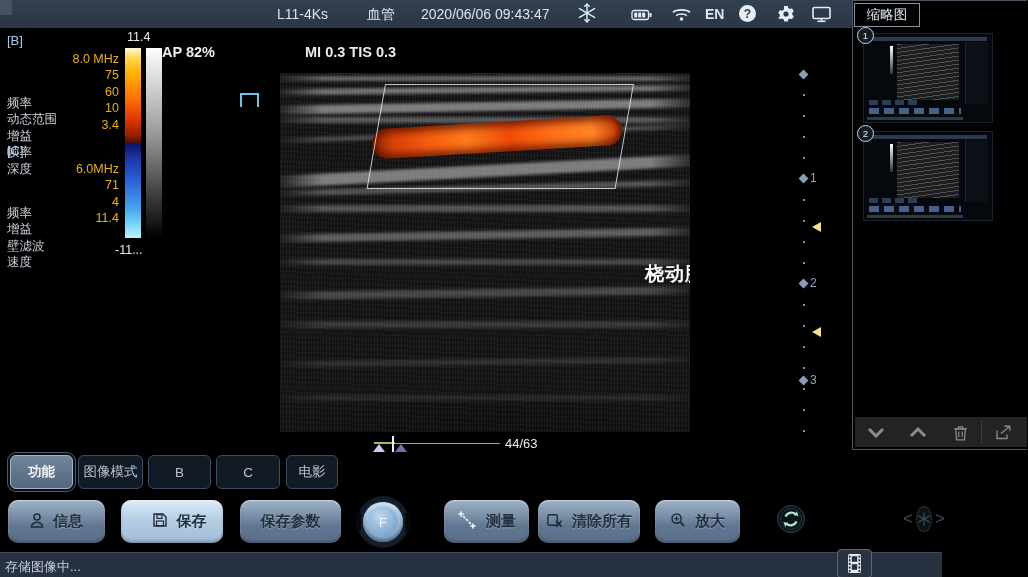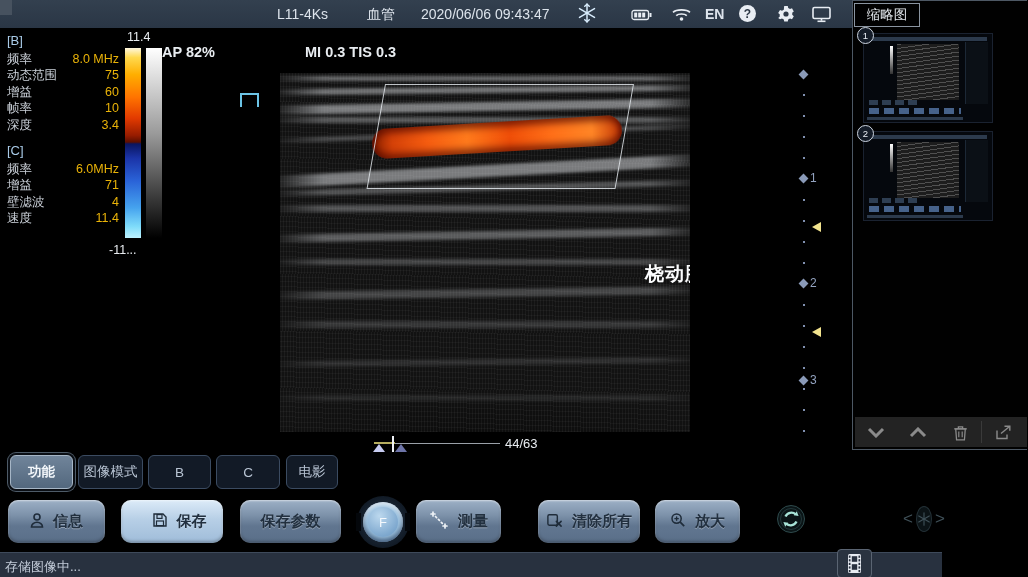--- a/index.html
+++ b/index.html
@@ -12,21 +12,21 @@
   .corner-chip{position:absolute;left:0;top:0;width:12px;height:15px;background:#47525f;}
   .tb-text{position:absolute;top:6px;font-size:14px;color:#dde4ec;white-space:nowrap;}
   .tb-icon{position:absolute;top:5px;display:flex;align-items:center;justify-content:center;}
   .help-circle{width:17px;height:17px;border-radius:50%;background:#e8edf3;color:#2c3846;
                font-size:12px;font-weight:bold;display:flex;align-items:center;justify-content:center;}
 
   
   .param-block{position:absolute;left:7px;width:112px;font-size:12.5px;}
   .p-title{color:#a9cbe8;font-size:13px;margin-bottom:3px;}
   .p-row{display:flex;justify-content:space-between;height:16.4px;line-height:16.4px;}
-  .p-label{color:#ccd2da;}
+  .p-label{color:#ccd2da;margin-top:44px;}
   .p-value{color:#eab308;margin-left:8px;}
 
   
   .cb-label{position:absolute;font-size:12.5px;color:#e8ecf0;}
   .cbar{position:absolute;top:48px;width:16px;height:190px;}
   .cbar.color{left:125px;background:linear-gradient(180deg,
       #fff8e0 0%,#ffd94e 5%,#ffae00 14%,#ff7300 26%,#e23a00 37%,#971c00 46%,#5d0f00 49.5%,
       #0a1560 50.5%,#1b34a8 58%,#2a63d8 70%,#45a2ee 84%,#7fdcfa 94%,#bdf2ff 100%);}
   .cbar.gray{left:146px;background:linear-gradient(180deg,#ffffff 0%,#9a9a9a 45%,#3c3c3c 78%,#000 100%);}
 
@@ -221,21 +221,21 @@
     </div>
   <div class="p-row">
       <span class="p-label">速度</span>
       <span class="p-value">11.4</span>
     </div>
 </div>
 
 <span class="cb-label" style="left:127px;top:30px">11.4</span>
 <div class="cbar color"></div>
 <div class="cbar gray"></div>
-<span class="cb-label" style="left:109px;top:243px">-11...</span>
+<span class="cb-label" style="left:115px;top:243px">-11...</span>
 
 <span class="ap-text" style="left:162px">AP  82%</span>
 <span class="mi-text" style="left:305px">MI 0.3 TIS 0.3</span>
 <div class="probe-marker"></div>
 
 <div class="us-image">
   <div class="band" style="top:3px;height:5px;opacity:.38"></div>
   <div class="band" style="top:14px;height:6px;opacity:.45;transform:rotate(-.6deg)"></div>
   <div class="band" style="top:29px;height:9px;opacity:.5;transform:rotate(-1deg)"></div>
   <div class="band" style="top:44px;height:6px;opacity:.33"></div>
@@ -295,21 +295,21 @@
 </div>
 <div class="btn" style="left:240px;width:101px">
   <span>保存参数</span>
 </div>
 <div class="knob">
   <div class="knob-ring"></div>
   <div class="knob-core">
       <span>F</span>
     </div>
 </div>
-<div class="btn" style="left:416px;width:85px">
+<div class="btn" style="left:444px;width:85px">
   <span><svg width="20" height="20" viewBox="0 0 20 20">
         <g stroke="#eef2f6" stroke-width="1.7" stroke-linecap="round">
           <path d="M4 2v4M2 4h4"></path>
           <path d="M16 14v4M14 16h4"></path>
           <path d="M6.5 6.5l7 7" stroke-dasharray="1.5 2.6"></path>
         </g>
       </svg></span>
   <span>测量</span>
 </div>
 <div class="btn" style="left:538px;width:102px">

